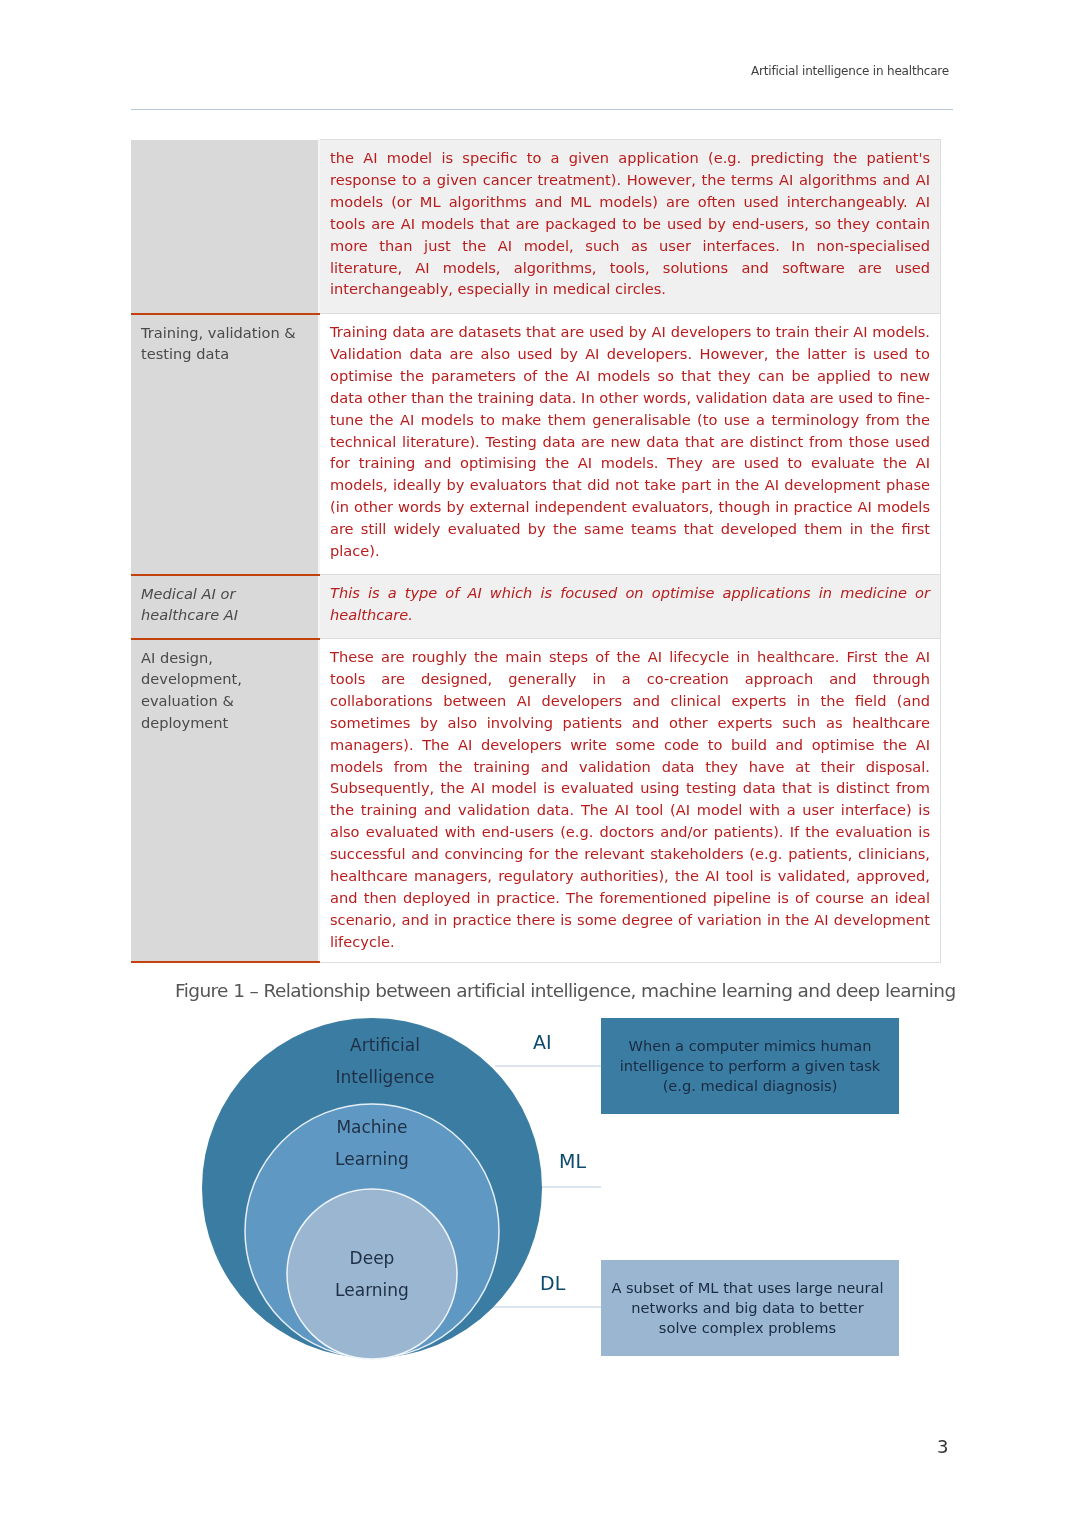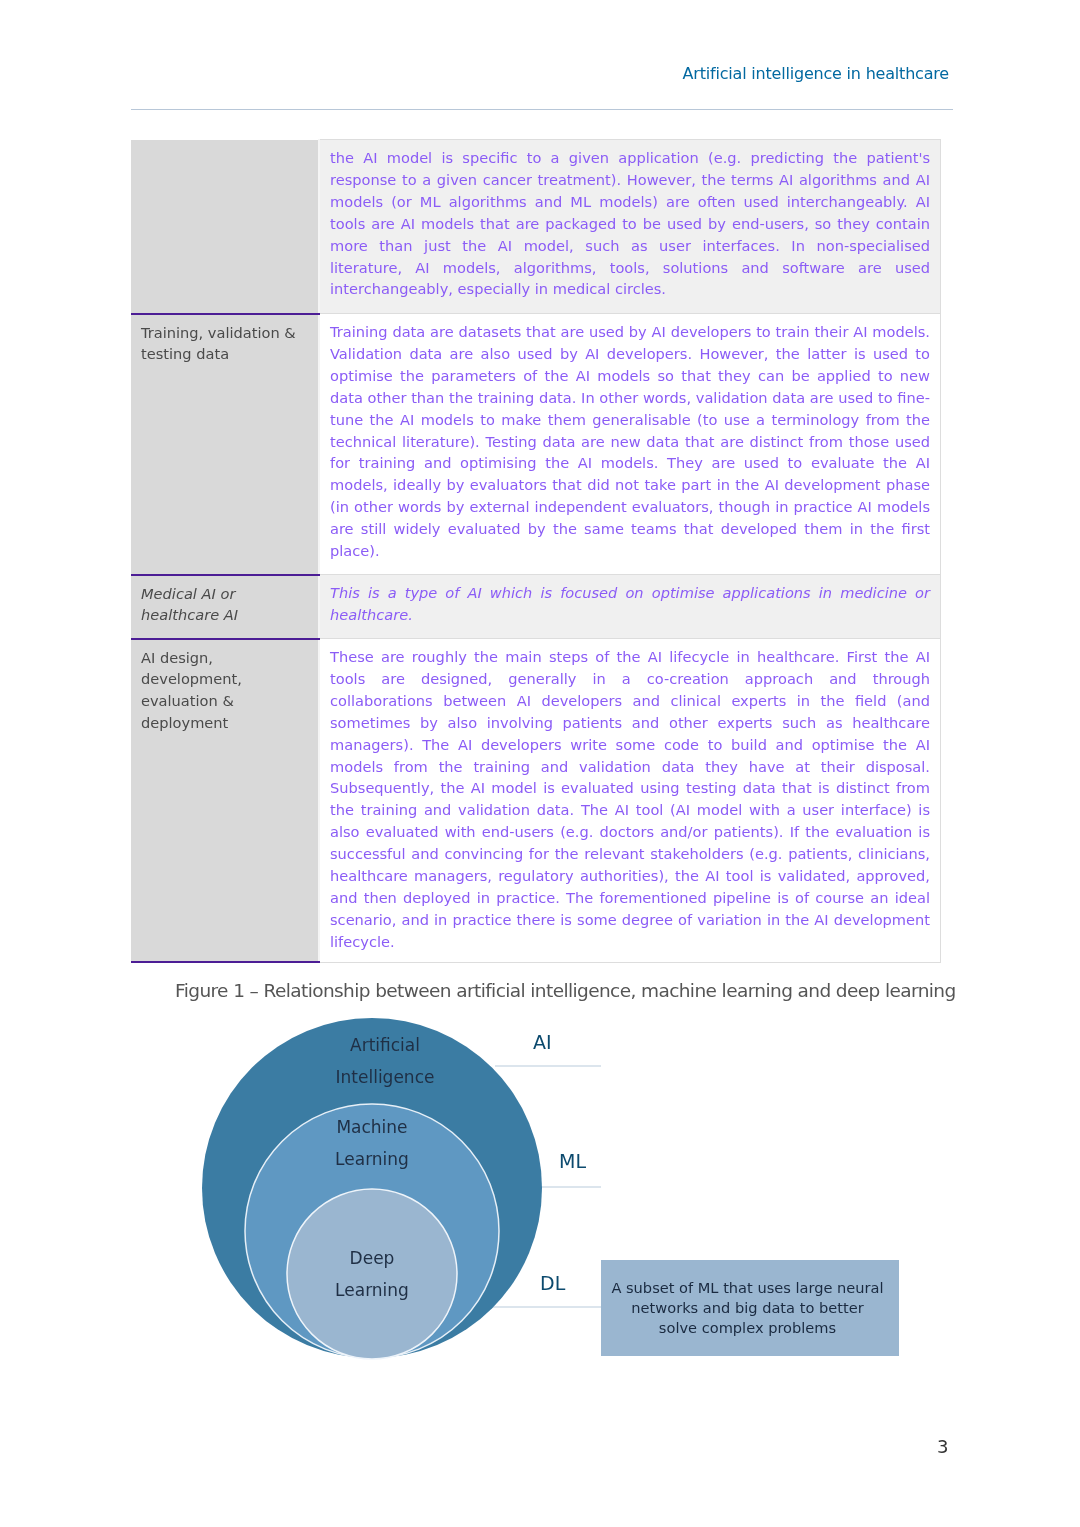--- a/index.html
+++ b/index.html
@@ -1,24 +1,24 @@
 <!DOCTYPE html>
 <html><head>
 <meta charset="utf-8">
 <style>
   html, body { margin:0; padding:0; background:#ffffff; }
   body { width:1080px; height:1527px; position:relative; overflow:hidden;
          font-family:"DejaVu Sans", sans-serif; color:#3a3a3a; }
-  .running-header { position:absolute; top:64px; right:131px; font-size:16px; color:#0369a1; letter-spacing:-0.2px; }
+  .running-header { position:absolute; top:64px; right:131px; font-size:12px; color:#404040; letter-spacing:-0.2px; }
   .header-rule { position:absolute; top:109px; left:131px; width:822px; height:0; border-top:1.5px solid #b8c7d8; }
 
   .gloss-table { position:absolute; top:139px; left:131px; width:810px; border-collapse:collapse; table-layout:fixed; }
   .gloss-table td { vertical-align:top; font-size:14.6px; line-height:21.9px; padding:7px 10px 9px 10px; }
-  .gloss-table td.term { width:167px; background:#d9d9d9; color:#4a4a4a; border-bottom:2px solid #4c1d95; text-align:left; }
-  .gloss-table td.def { text-align:justify; color:#8b5cf6; border:1px solid #dddddd; border-left:2px solid #f5f5f5; }
+  .gloss-table td.term { width:167px; background:#d9d9d9; color:#4a4a4a; border-bottom:2px solid #c2410c; text-align:left; }
+  .gloss-table td.def { text-align:justify; color:#b91c1c; border:1px solid #dddddd; border-left:2px solid #f5f5f5; }
   .gloss-table tr.shade td.def { background:#f0f0f0; }
   .gloss-table tr.plain td.def { background:#ffffff; }
 
   .figure-caption { position:absolute; top:980px; left:131px; font-size:18.5px; color:#555555; letter-spacing:-0.6px;margin-left:44px; }
 
   .diagram { position:absolute; top:1015px; left:195px; width:720px; height:360px; }
   .diagram svg { position:absolute; left:0; top:0; }
   .circle-label { position:absolute; font-size:17px; color:#1f2f45; text-align:center; line-height:32px; }
   .abbr { position:absolute; font-size:19px; color:#0c4a6e; }
   .desc-box { position:absolute; left:406px; width:298px; height:96px; display:flex; align-items:center; justify-content:center;
@@ -77,16 +77,17 @@
   </div>
   <div class="circle-label" style="left:107px; top:227px; width:140px;">
     <div>Deep</div>
     <div>Learning</div>
   </div>
 
   <div class="abbr" style="left:338px; top:16px;">AI</div>
   <div class="abbr" style="left:364px; top:135px;">ML</div>
   <div class="abbr" style="left:345px; top:257px;">DL</div>
 
+  <div class="desc-box" style="top: 3px; background: rgb(59, 124, 163);">When a computer mimics human intelligence to perform a given task (e.g. medical diagnosis)</div>
   <div class="desc-box" style="top: 245px; background: rgb(154, 182, 208); padding-left: 9px;">A subset of ML that uses large neural networks and big data to better solve complex problems</div>
 </div>
 
 <div class="page-number">3</div>
 
 </body></html>

